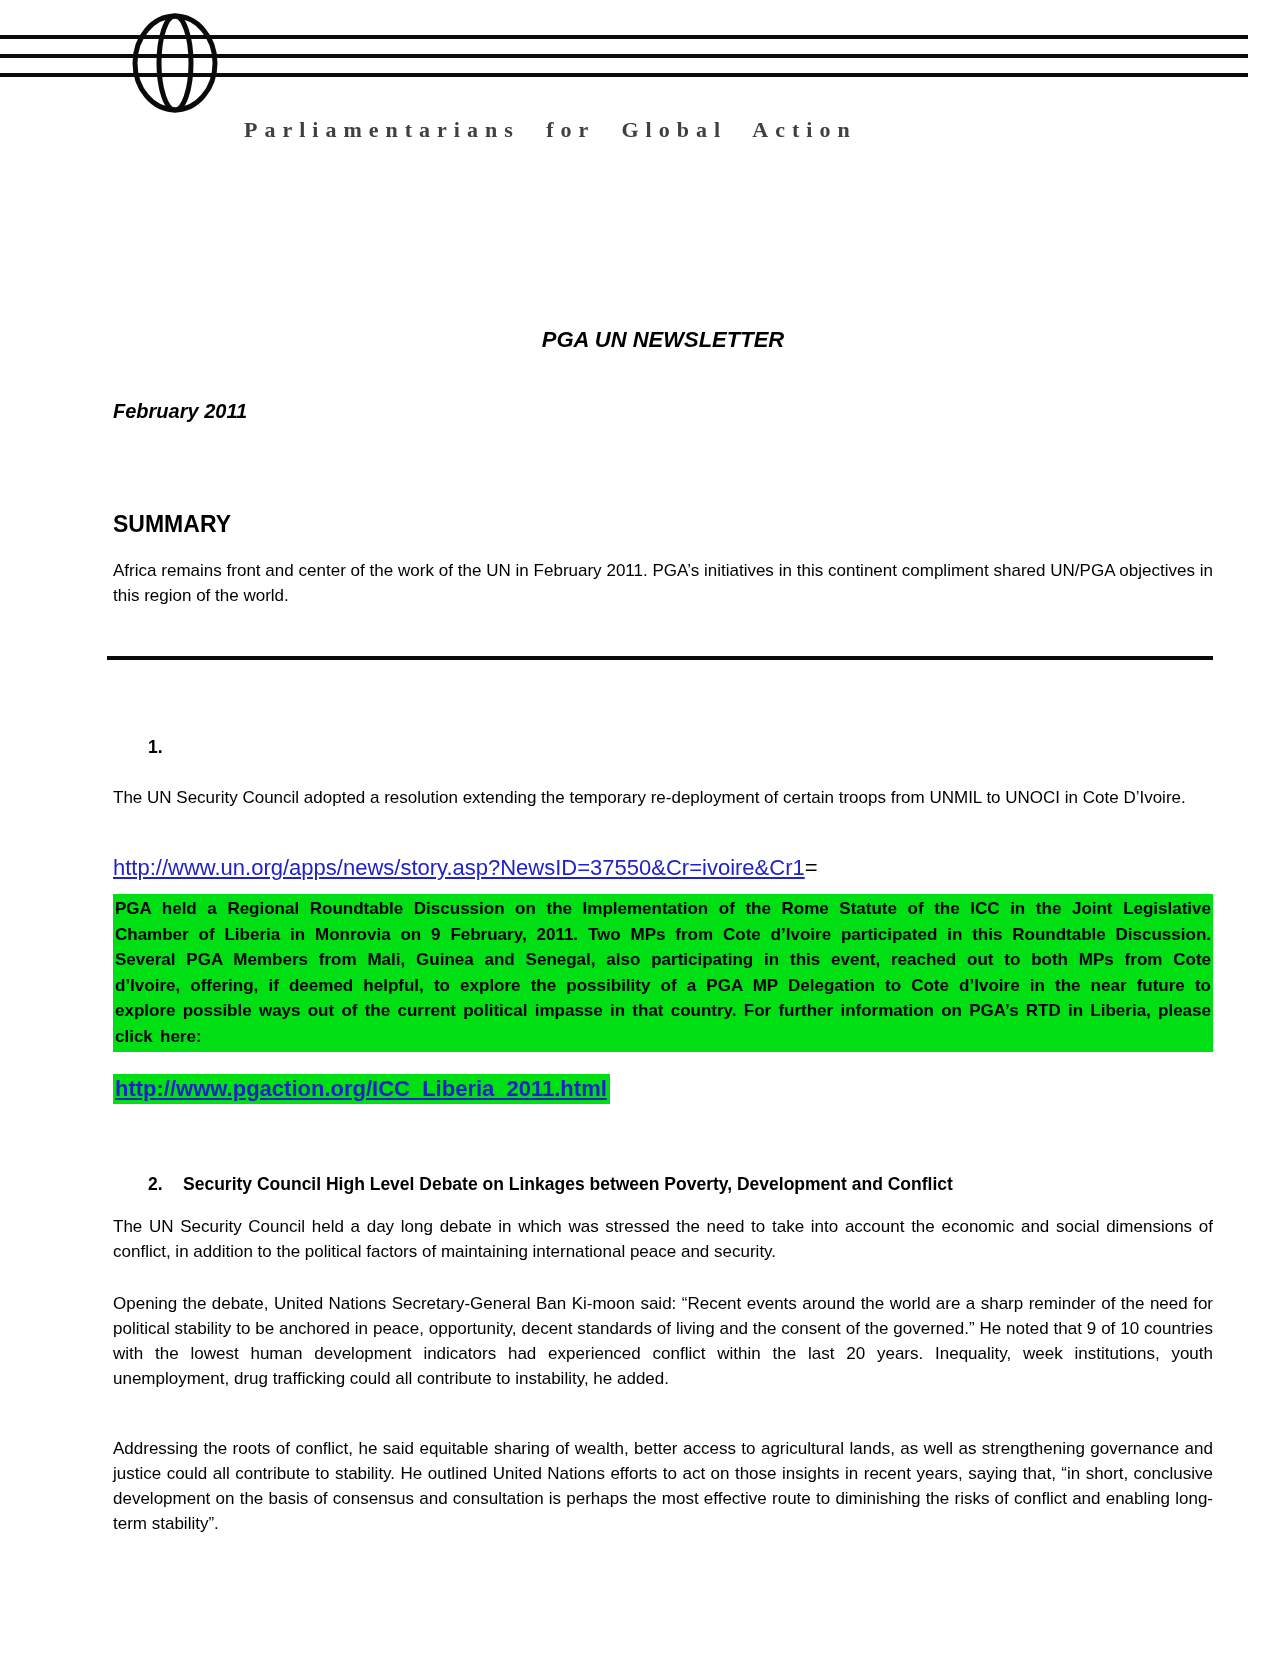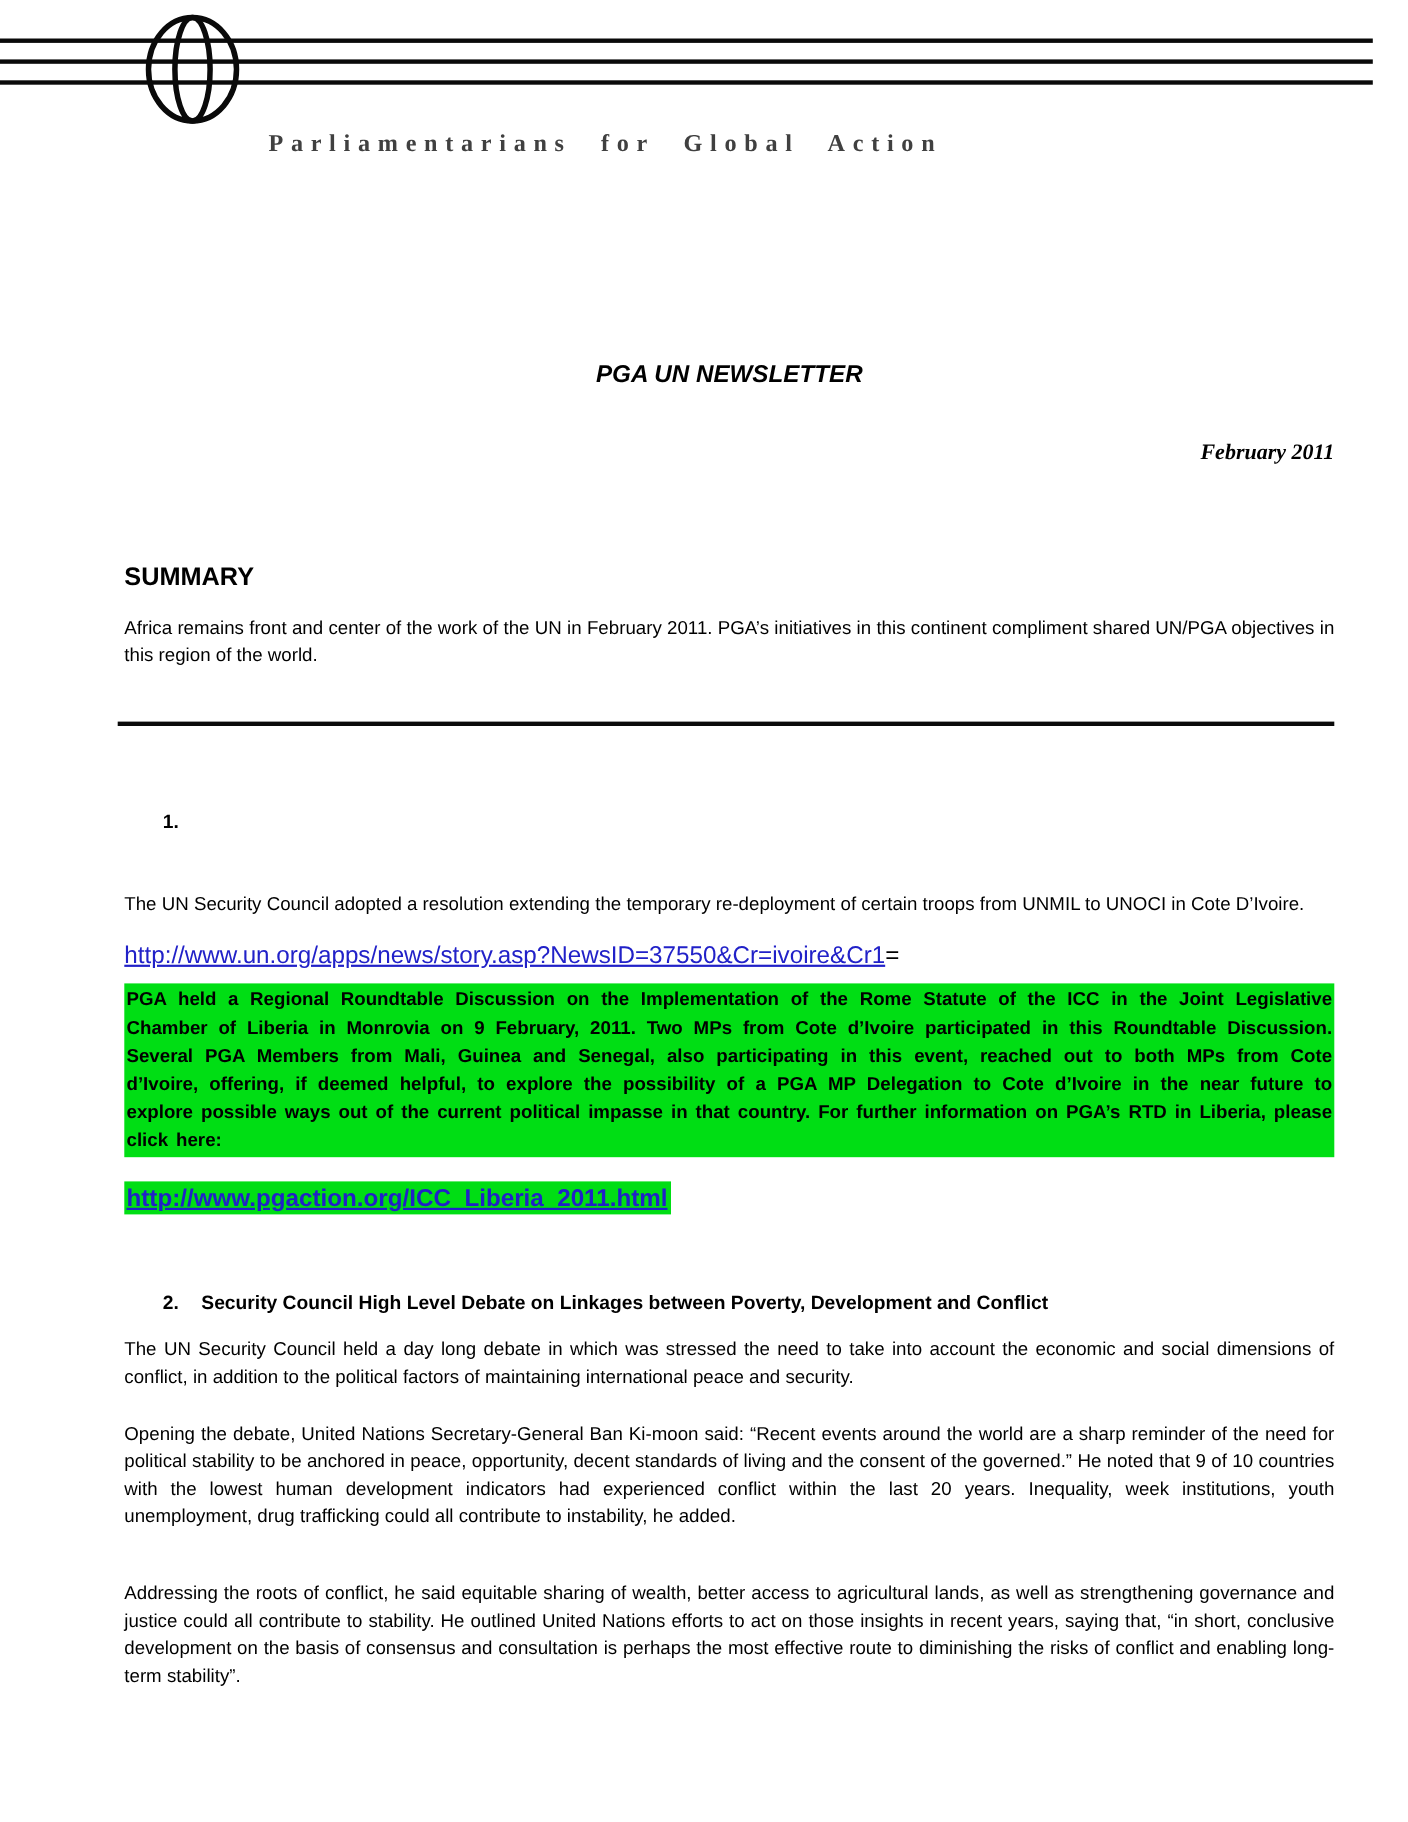--- a/index.html
+++ b/index.html
@@ -23,29 +23,29 @@
     position:absolute;left:244px;top:97px;
     font-family:"Liberation Serif", serif;
     font-weight:bold;font-size:22px;
     letter-spacing:7px;word-spacing:14px;
     white-space:nowrap;color:#404040;margin-top:20px;
   }
   
   .content{position:absolute;left:113px;top:0;width:1100px;height:1656px;}
   .content > *{position:absolute;left:0;right:0;margin:0;}
   .doc-title{top:327px;text-align:center;font-size:22px;font-weight:bold;font-style:italic;}
-  .doc-date{top:400px;text-align:right;font-size:20px;font-weight:bold;font-style:italic;font-family:Liberation Serif, serif;}
+  .doc-date{top:400px;text-align:left;font-size:20px;font-weight:bold;font-style:italic;}
   .summary-h{top:511px;font-size:23px;font-weight:bold;}
   .body{font-size:17px;line-height:25px;text-align:justify;text-justify:inter-word;}
   .summary-p{top:558px;}
   .divider{top:656px;left:-6px;height:4px;background:#0a0a0a;}
   .sec-h{font-size:17.5px;font-weight:bold;display:flex;padding-left:35px;box-sizing:border-box;}
   .sec-h .num{width:35px;flex:none;}
   .h1pos{top:737px;}
-  .p1pos{top:785px;margin-top:24px;}
+  .p1pos{top:785px;}
   .linkline{font-size:22px;line-height:25px;}
   .l1pos{top:855px;}
   .link{color:var(--link-blue,#2121C8);text-decoration:underline;}
   .suffix{color:#000;text-decoration:none;}
   .green{
     top:894px;
     background:var(--highlight-green,#00DE14);
     font-weight:bold;line-height:25.5px;
     padding:2px 2px 3px 2px;word-spacing:2.5px;
   }

